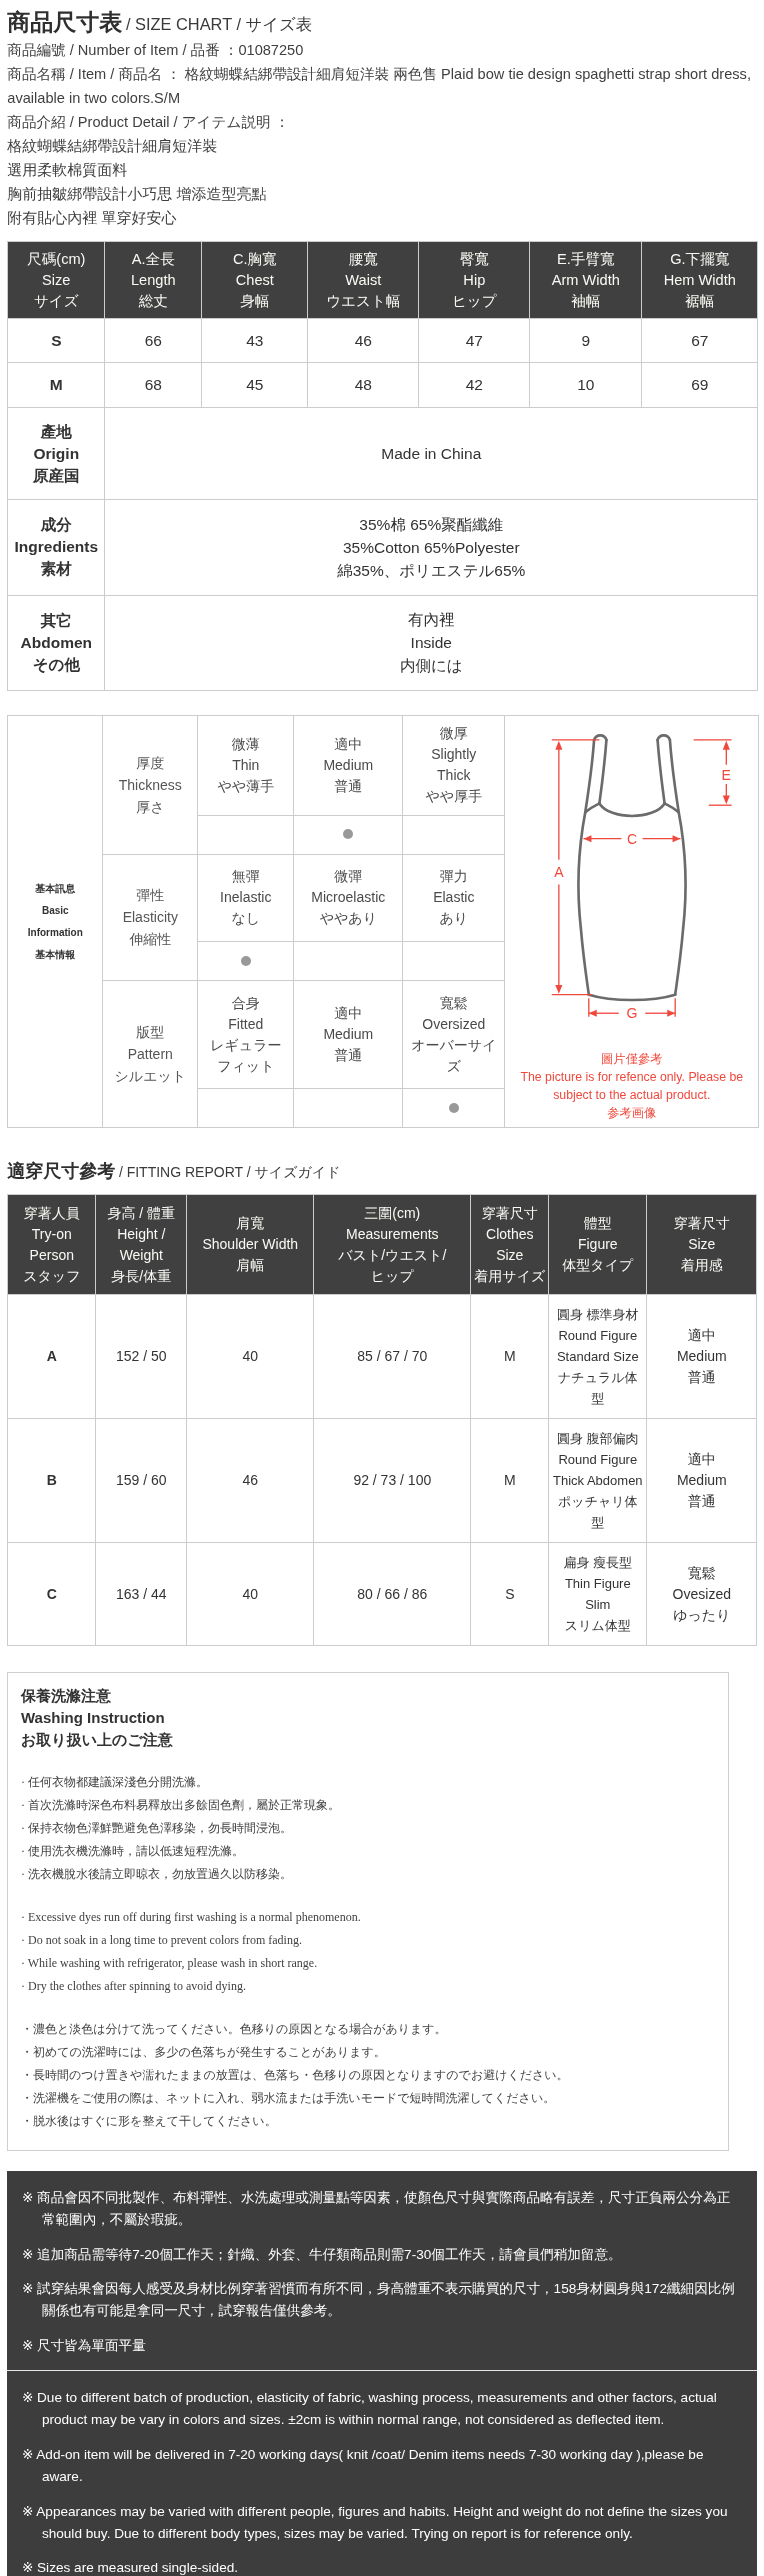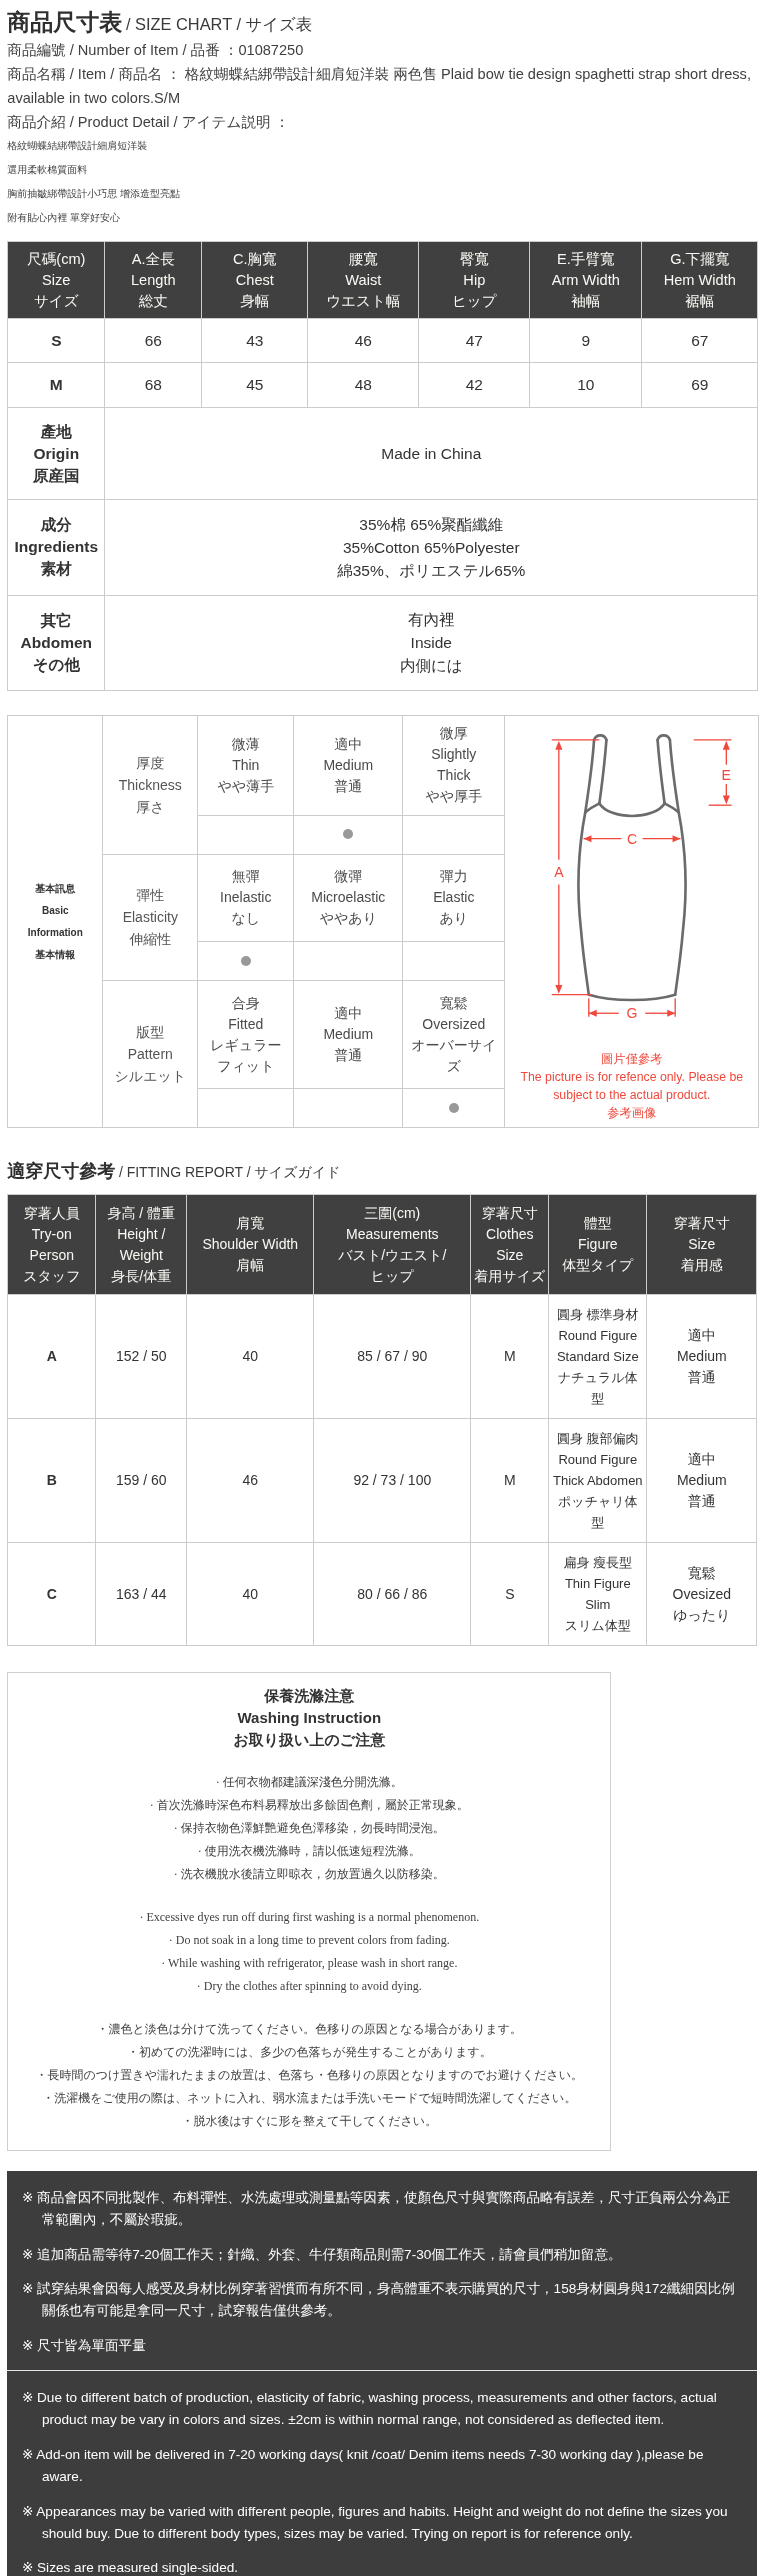--- a/index.html
+++ b/index.html
@@ -6,21 +6,21 @@
   body{width:764px;font-family:"Liberation Sans","DejaVu Sans",sans-serif;color:#3a3a3a;}
   .page{width:764px;}
   .inner{margin:0 7.3px;}
   .pre{white-space:pre-line;}
 
   
   .top{padding-top:7.3px;}
   .title-zh{font-size:23px;font-weight:bold;color:#2f2f2f;}
   .title-suffix{font-size:16.4px;color:#3a3a3a;margin-left:3.6px;}
   .info-line{font-size:14.6px;line-height:24px;color:#3f3f3f;margin:0;}
-  .detail-line{font-size:10px;line-height:24px;color:#3f3f3f;margin:0;}
+  .detail-line{font-size:15px;line-height:24px;color:#3f3f3f;margin:0;}
 
   
   table{border-collapse:collapse;table-layout:fixed;width:750px;}
   td,th{border:0.9px solid #cccccc;vertical-align:middle;}
   th.dark, td.dark{background:#404040;color:#fafaf5;font-weight:normal;text-align:center;}
 
   
   .size-table{margin-top:11px;font-size:14.6px;}
   .size-table th.dark{font-size:14.6px;line-height:21px;padding:6.4px 1.8px;}
   .size-table td{text-align:center;padding:12.7px 1.8px;font-size:15.5px;color:#333;}
@@ -42,21 +42,21 @@
   .fit-title{margin-top:31px;}
   .fit-title .t1{font-size:18px;font-weight:bold;color:#2f2f2f;}
   .fit-title .t2{font-size:14px;color:#3a3a3a;margin-left:3.6px;}
   .fit-table{margin-top:11px;}
   .fit-table th.dark{font-size:14px;line-height:21px;padding:7.3px 1.8px;}
   .fit-table td{text-align:center;padding:9px 2.7px;font-size:14px;line-height:21px;color:#333;}
   .fit-table td.person{font-weight:bold;}
   .fit-table td.figure{font-size:13px;}
 
   
-  .wash-box{margin:25.5px 7.3px 0 7.3px;border:0.9px solid #cfcfcf;padding:12.7px 12.7px 16.4px 12.7px;width:604px;box-sizing:border-box;text-align:center;}
+  .wash-box{margin:25.5px 7.3px 0 7.3px;border:0.9px solid #cfcfcf;padding:12.7px 12.7px 16.4px 12.7px;width:722px;box-sizing:border-box;}
   .wash-title{font-weight:bold;font-size:15px;line-height:22px;color:#333;}
   .wash-group{margin-top:20px;}
   .wash-line{font-size:12px;line-height:23px;color:#3f3f3f;margin:0;font-family:Liberation Serif, serif;}
 
   
   .notes-box{margin:20px 7.3px 9px 7.3px;background:#3d3d3d;color:#ffffff;width:750px;box-sizing:border-box;}
   .notes-group{padding:16.4px 14.6px 12.7px 14.6px;}
   .notes-group + .notes-group{border-top:0.9px solid #e6e6e6;}
   .note-line{font-size:13.6px;line-height:22px;margin:0 0 12.7px 0;padding-left:20px;text-indent:-20px;}
   .note-line:last-child{margin-bottom:0;}
@@ -329,21 +329,21 @@
 Figure
 体型タイプ</th>
         <th class="dark pre">穿著尺寸
 Size
 着用感</th>
       </tr>
       <tr>
         <td class="person">A</td>
         <td>152 / 50</td>
         <td>40</td>
-        <td>85 / 67 / 90</td>
+        <td>85 / 67 / 70</td>
         <td>M</td>
         <td class="figure pre">圓身 標準身材
 Round Figure
 Standard Size
 ナチュラル体型</td>
         <td class="pre">適中
 Medium
 普通</td>
       </tr>
       <tr>

